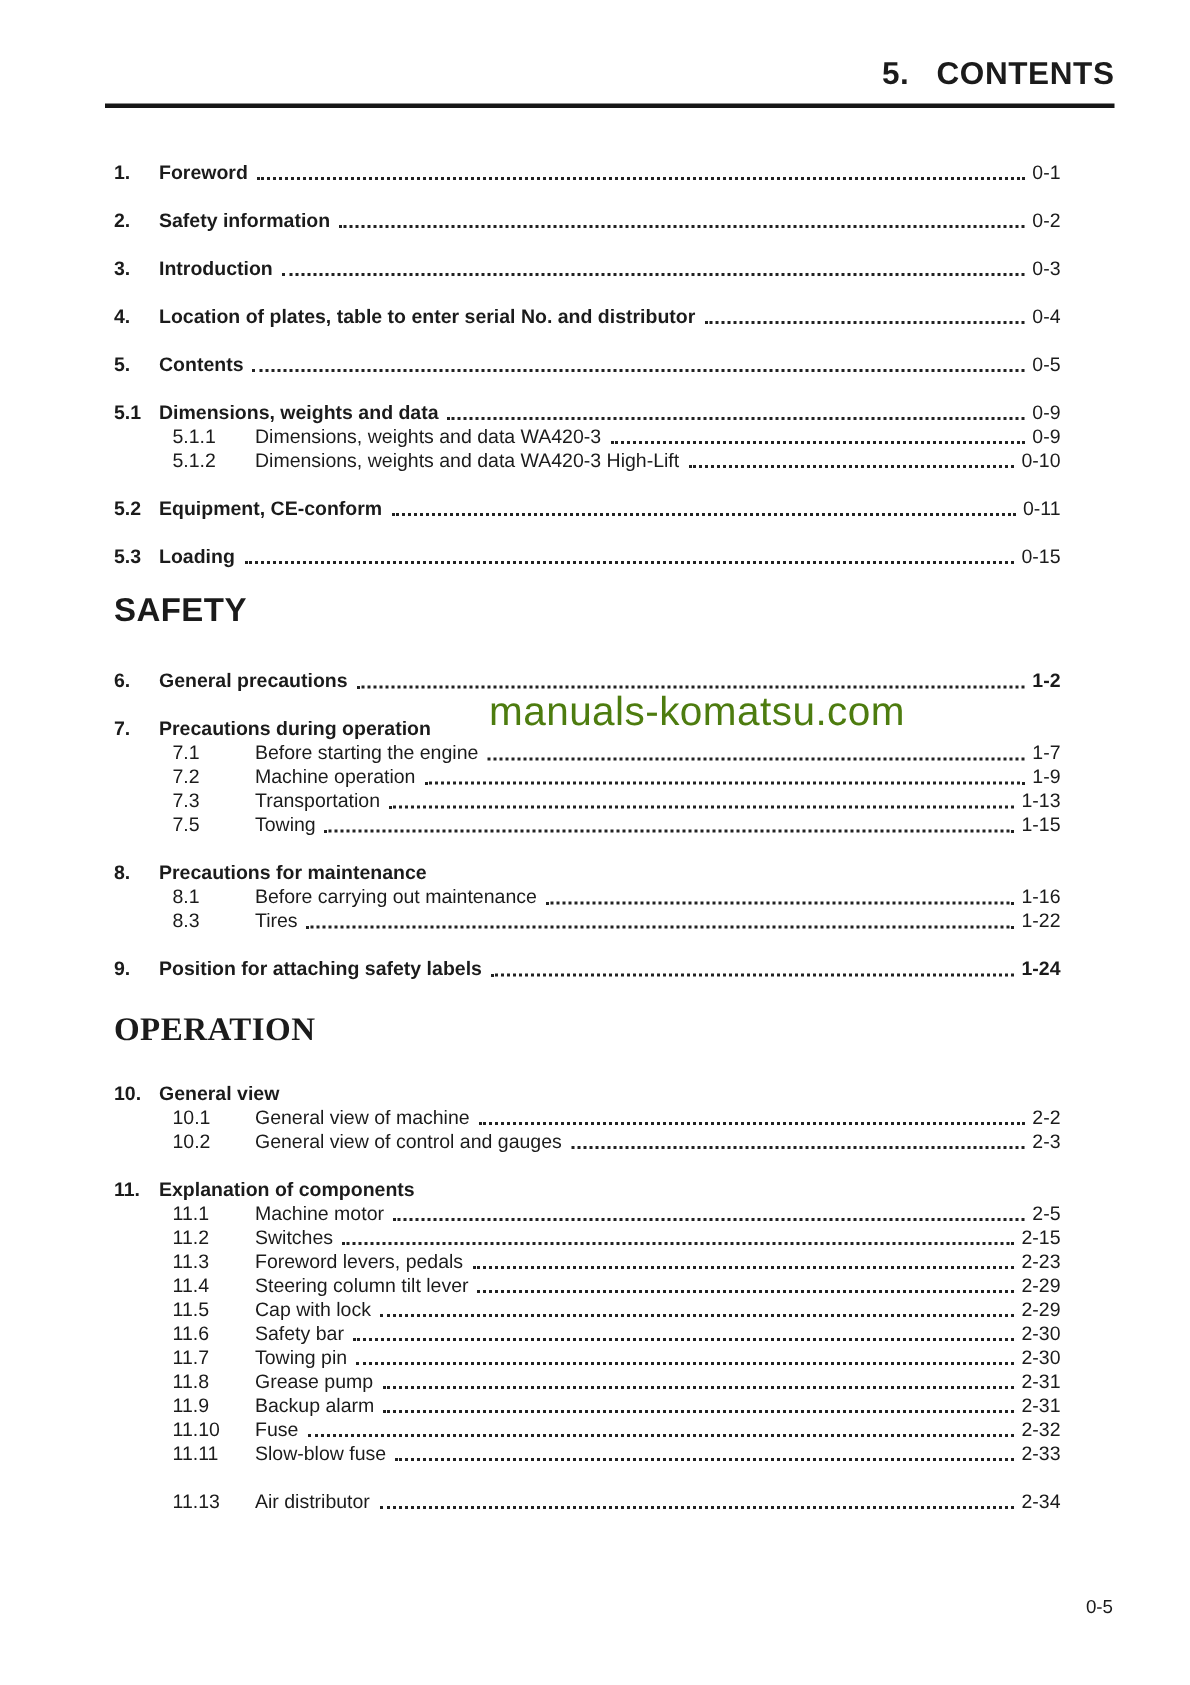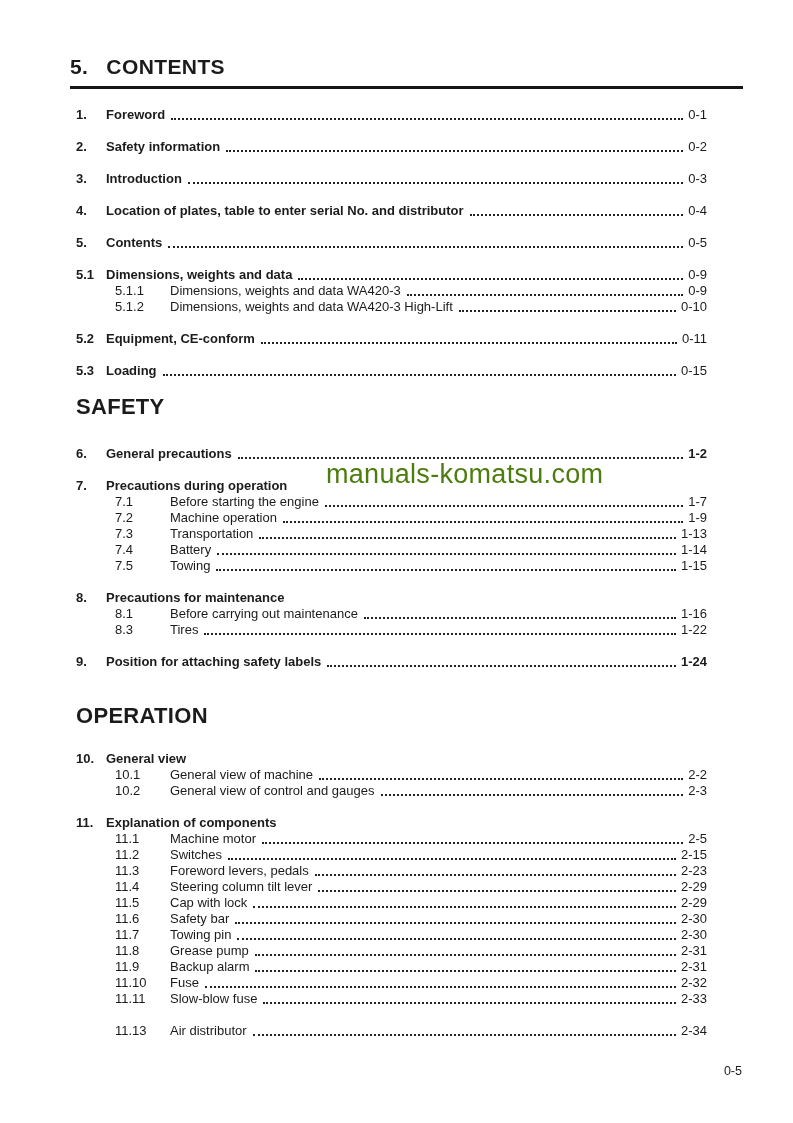--- a/index.html
+++ b/index.html
@@ -9,24 +9,25 @@
     font-family: "Liberation Sans", sans-serif;
     color: #1b1b1b;
     position: relative;
     overflow: hidden;
   }
   .page { position: absolute; inset: 0; }
 
   
   .header {
     position: absolute;
-    left: 70px; top: 55px;
+    left: 70px; top: 38px;
     width: 673px;
     border-bottom: 3px solid #161616;
     padding-bottom: 7px;
+    text-align: right;
   }
   .chapter-title {
     font-size: 21px;
     font-weight: bold;
     letter-spacing: 0.4px;
     white-space: nowrap;
   }
   .chapter-title .chnum { margin-right: 18px; }
 
   
@@ -59,21 +60,21 @@
   .row.lvl1 .pgref { font-weight: normal; }
   .row.boldpage .pgref { font-weight: bold; }
 
   .section-heading {
     font-size: 22px;
     font-weight: bold;
     letter-spacing: 0.3px;
     line-height: 24px;
     margin: 16px 0 27px 6px;
   }
-  .section-heading.heading-operation { margin-top: 34px; margin-bottom: 23px; }
+  .section-heading.heading-operation { margin-top: 20px; margin-bottom: 23px; font-family: Liberation Serif, serif; }
 
   
   .watermark {
     position: absolute;
     left: 326px; top: 459px;
     font-size: 27px;
     font-weight: normal;
     color: #4d7c0f;
     letter-spacing: 0.3px;
     white-space: nowrap;
@@ -182,26 +183,20 @@
         <span class="leader"></span>
         <span class="pgref">1-9</span>
       </div>
       <div class="row lvl2">
         <span class="num">7.3</span>
         <span class="title">Transportation</span>
         <span class="leader"></span>
         <span class="pgref">1-13</span>
       </div>
       <div class="row lvl2">
-        <span class="num">7.4</span>
-        <span class="title">Battery</span>
-        <span class="leader"></span>
-        <span class="pgref">1-14</span>
-      </div>
-      <div class="row lvl2">
         <span class="num">7.5</span>
         <span class="title">Towing</span>
         <span class="leader"></span>
         <span class="pgref">1-15</span>
       </div>
       <div class="row lvl1 gap">
         <span class="num">8.</span>
         <span class="title">Precautions for maintenance</span>
       </div>
       <div class="row lvl2">

